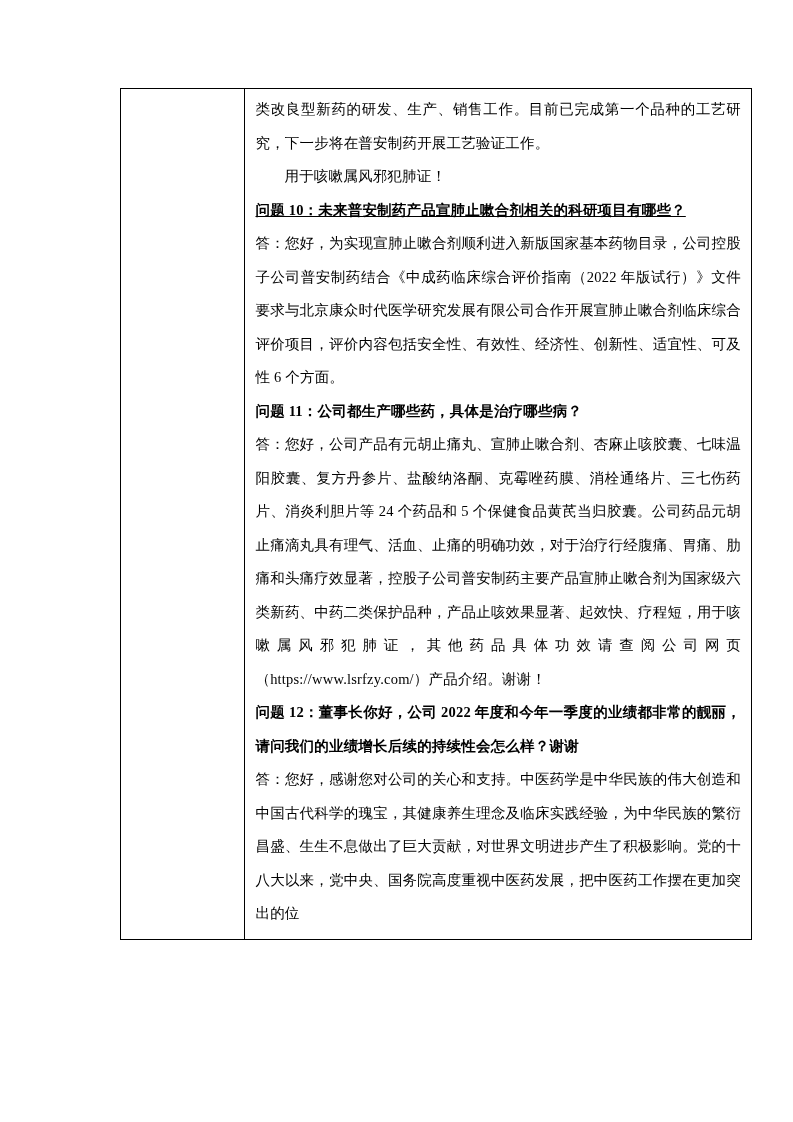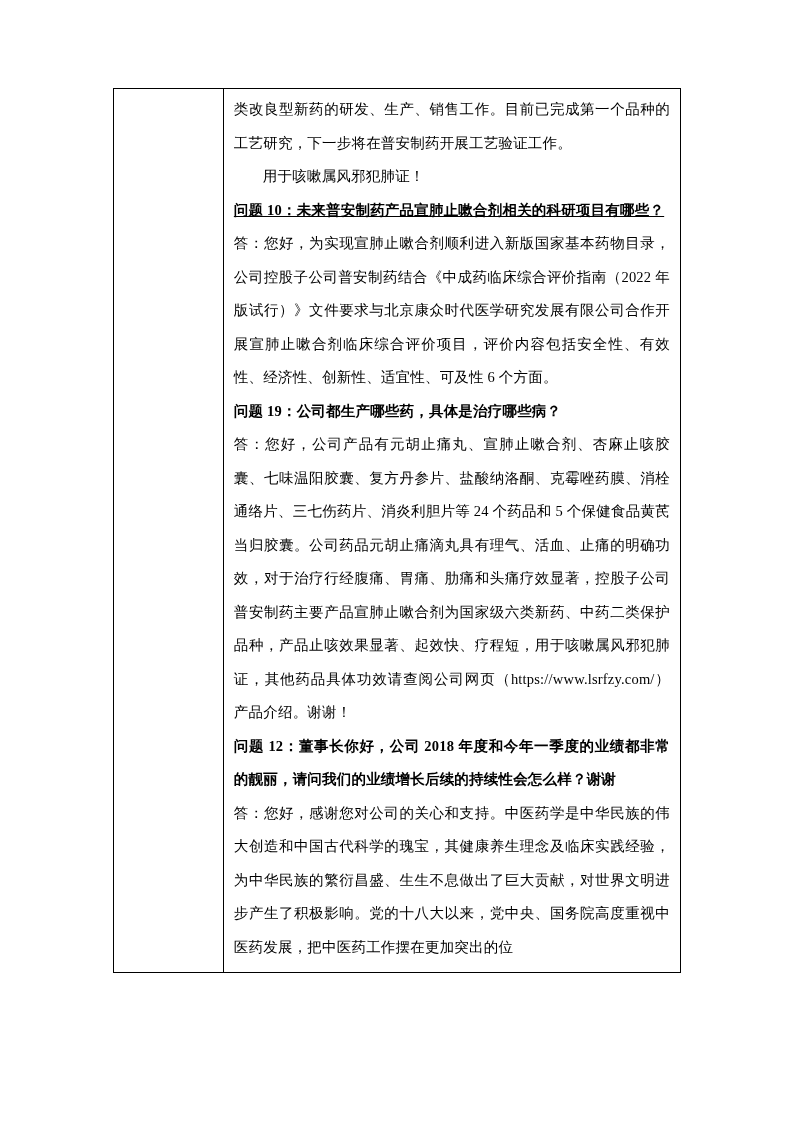--- a/index.html
+++ b/index.html
@@ -11,23 +11,23 @@
     position: relative;
     width: 793px;
     height: 1122px;
     background: #ffffff;
     font-family: "Liberation Serif", serif;
     overflow: hidden;
   }
   
   .doc-table {
     position: absolute;
-    left: 113px;
+    left: 120px;
     top: 88px;
-    width: 568px;
+    width: 632px;
     border-collapse: collapse;
   }
   .doc-table td {
     border: 1px solid #000000;
     vertical-align: top;
     padding: 0;
   }
   .col-label {
     width: 115px;
   }
@@ -76,25 +76,25 @@
       <td class="col-body">
 
         <p class="para">类改良型新药的研发、生产、销售工作。目前已完成第一个品种的工艺研究，下一步将在普安制药开展工艺验证工作。</p>
 
         <p class="para indent">用于咳嗽属风邪犯肺证！</p>
 
         <p class="q-head"><span class="underline">问题 10：未来普安制药产品宣肺止嗽合剂相关的科研项目有哪些？</span></p>
 
         <p class="para">答：您好，为实现宣肺止嗽合剂顺利进入新版国家基本药物目录，公司控股子公司普安制药结合《中成药临床综合评价指南（2022 年版试行）》文件要求与北京康众时代医学研究发展有限公司合作开展宣肺止嗽合剂临床综合评价项目，评价内容包括安全性、有效性、经济性、创新性、适宜性、可及性 6 个方面。</p>
 
-        <p class="q-head">问题 19：公司都生产哪些药，具体是治疗哪些病？</p>
+        <p class="q-head">问题 11：公司都生产哪些药，具体是治疗哪些病？</p>
 
         <p class="para">答：您好，公司产品有元胡止痛丸、宣肺止嗽合剂、杏麻止咳胶囊、七味温阳胶囊、复方丹参片、盐酸纳洛酮、克霉唑药膜、消栓通络片、三七伤药片、消炎利胆片等 24 个药品和 5 个保健食品黄芪当归胶囊。公司药品元胡止痛滴丸具有理气、活血、止痛的明确功效，对于治疗行经腹痛、胃痛、肋痛和头痛疗效显著，控股子公司普安制药主要产品宣肺止嗽合剂为国家级六类新药、中药二类保护品种，产品止咳效果显著、起效快、疗程短，用于咳嗽属风邪犯肺证，其他药品具体功效请查阅公司网页（https://www.lsrfzy.com/）产品介绍。谢谢！</p>
 
-        <p class="q-head">问题 12：董事长你好，公司 2018 年度和今年一季度的业绩都非常的靓丽，请问我们的业绩增长后续的持续性会怎么样？谢谢</p>
+        <p class="q-head">问题 12：董事长你好，公司 2022 年度和今年一季度的业绩都非常的靓丽，请问我们的业绩增长后续的持续性会怎么样？谢谢</p>
 
         <p class="para">答：您好，感谢您对公司的关心和支持。中医药学是中华民族的伟大创造和中国古代科学的瑰宝，其健康养生理念及临床实践经验，为中华民族的繁衍昌盛、生生不息做出了巨大贡献，对世界文明进步产生了积极影响。党的十八大以来，党中央、国务院高度重视中医药发展，把中医药工作摆在更加突出的位</p>
 
       </td>
     </tr>
   </tbody>
     </table>
 
 </div>
 

